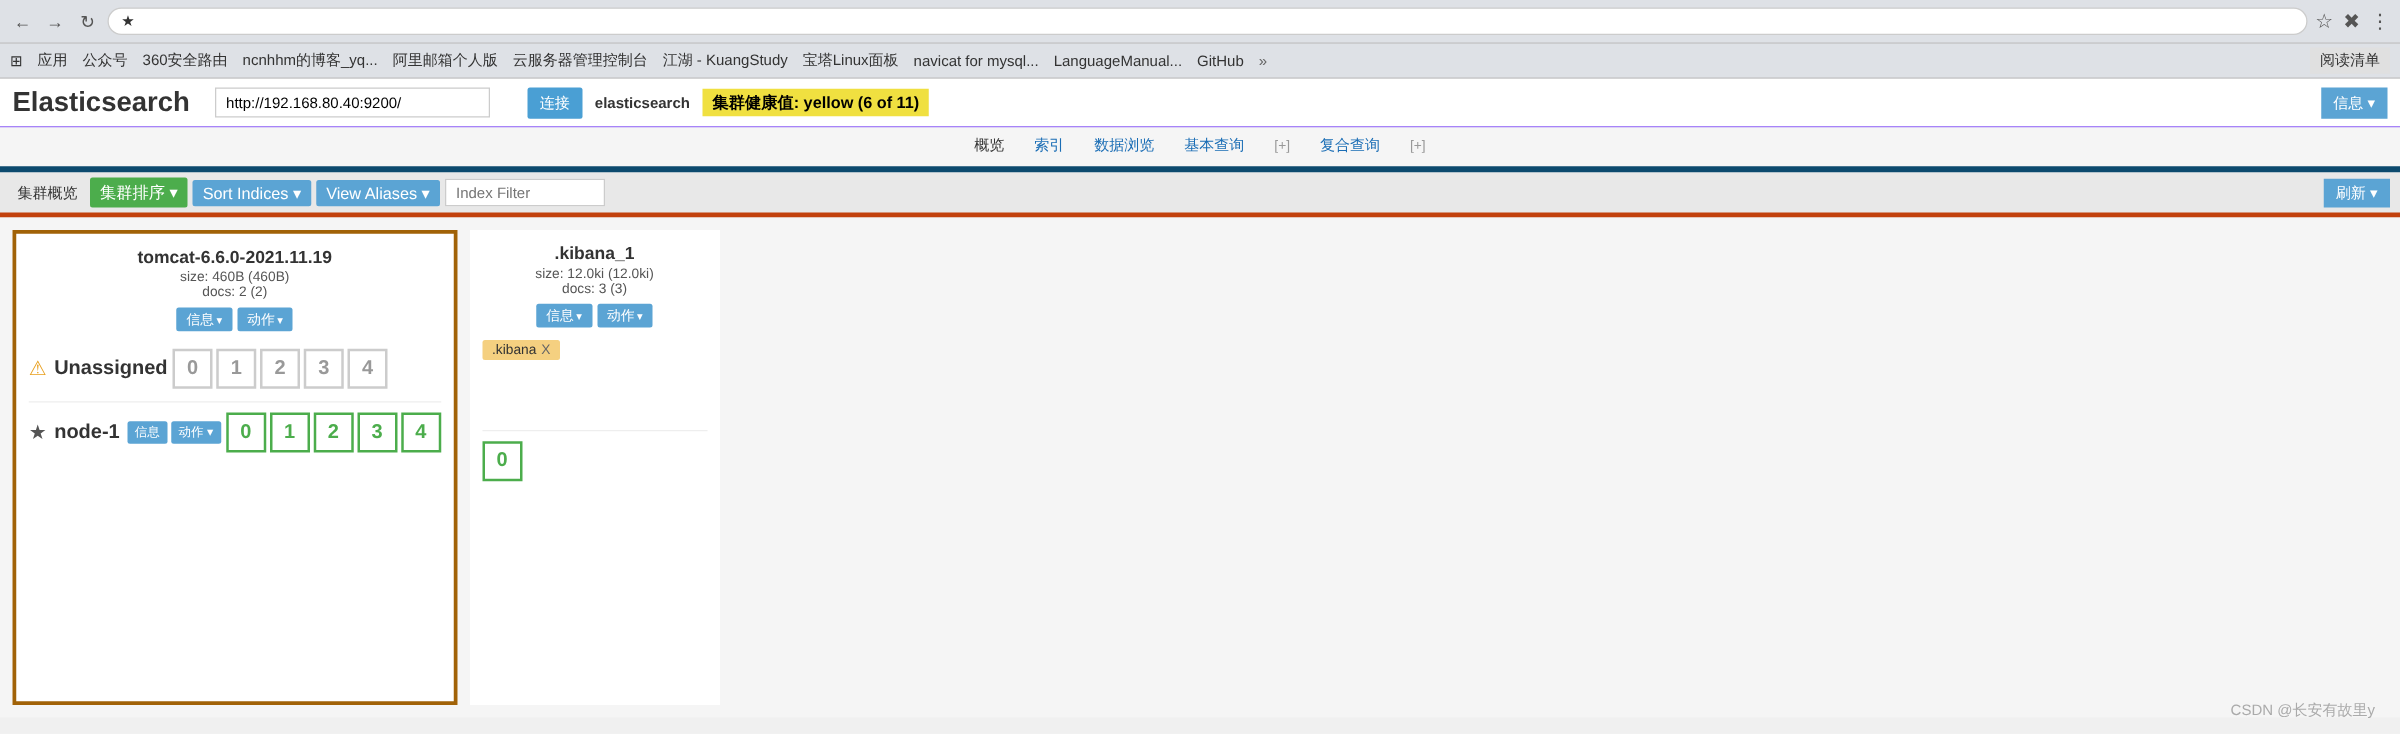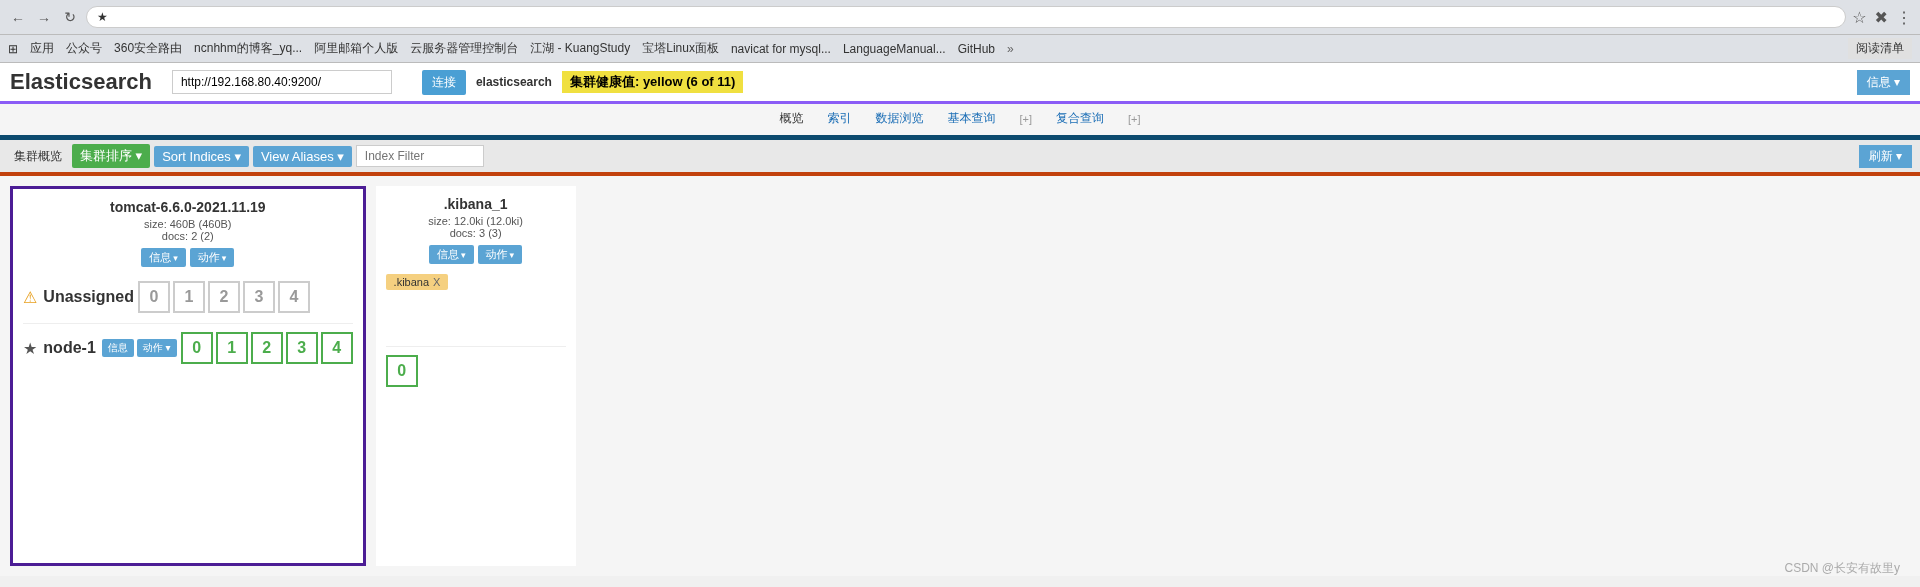--- a/index.html
+++ b/index.html
@@ -10,21 +10,21 @@
     .browser-nav-btn { width: 20px; height: 20px; background: none; border: none; cursor: pointer; color: #555; font-size: 14px; display: flex; align-items: center; justify-content: center; }
     .browser-address-bar { flex: 1; background: white; border: 1px solid #ccc; border-radius: 12px; padding: 3px 10px; font-size: 12px; display: flex; align-items: center; gap: 4px; }
     .browser-address-text { flex: 1; color: #333; font-size: 12px; overflow: hidden; text-overflow: ellipsis; white-space: nowrap; }
     .browser-icons { display: flex; gap: 8px; align-items: center; color: #555; font-size: 16px; }
 
     
     .bookmarks-bar { background: #dee1e6; padding: 3px 8px; display: flex; gap: 12px; align-items: center; border-bottom: 1px solid #bbb; font-size: 12px; color: #333; }
     .bookmark-item { display: flex; align-items: center; gap: 3px; cursor: pointer; white-space: nowrap; }
 
     
-    .app-header { background: white; display: flex; align-items: center; padding: 6px 10px; border-bottom: 3px solid #8b5cf6; gap: 10px; }
+    .app-header { background: white; display: flex; align-items: center; padding: 6px 10px; border-bottom: 1px solid #8b5cf6; gap: 10px; }
     .app-logo { font-size: 22px; font-weight: bold; color: #333; margin-right: 10px; }
     .url-input { border: 1px solid #ccc; padding: 4px 8px; font-size: 12px; width: 220px; }
     .connect-btn { background: #4a9fd4; color: white; border: none; padding: 4px 10px; cursor: pointer; font-size: 12px; border-radius: 2px; margin-left: 20px; }
     .cluster-name { font-weight: bold; color: #333; }
     .cluster-health { background: #f0e040; color: #000; font-weight: bold; padding: 2px 8px; font-size: 13px; }
     .info-btn { margin-left: auto; background: #5ba4d4; color: white; border: none; padding: 4px 10px; cursor: pointer; font-size: 12px; display: flex; align-items: center; gap: 2px; }
 
     
     .nav-tabs { background: #f5f5f5; display: flex; align-items: center; padding: 0 0; border-bottom: 5px solid #0c4a6e; gap: 4px; justify-content: center; }
     .nav-tab { padding: 6px 10px; cursor: pointer; font-size: 12px; color: #333; border-bottom: 2px solid transparent; }
@@ -37,21 +37,21 @@
     .toolbar-btn { background: #5ba4d4; color: white; border: none; padding: 3px 8px; cursor: pointer; font-size: 13px; border-radius: 2px; display: flex; align-items: center; gap: 2px; text-align: right; }
     .toolbar-btn-green { background: #4cad4c; }
     .index-filter { border: 1px solid #ccc; padding: 3px 8px; font-size: 12px; width: 128px; color: #999; }
     .refresh-btn { margin-left: auto; background: #5ba4d4; color: white; border: none; padding: 3px 10px; cursor: pointer; font-size: 12px; display: flex; align-items: center; gap: 2px; }
     .caret { font-size: 9px; }
 
     
     .main-content { background: #f5f5f5; padding: 10px; display: flex; gap: 10px; min-height: 400px; }
 
     
-    .index-panel-highlighted { border: 3px solid #4c1d95; background: white; padding: 10px; min-width: 340px; }
+    .index-panel-highlighted { border: 3px solid #a16207; background: white; padding: 10px; min-width: 340px; }
     .index-panel { background: white; padding: 10px; min-width: 200px; }
 
     .index-name { font-weight: bold; font-size: 14px; text-align: center; margin-bottom: 3px; }
     .index-info { font-size: 11px; color: #555; text-align: center; }
     .index-actions { display: flex; gap: 4px; justify-content: center; margin-top: 6px; margin-bottom: 10px; }
     .action-btn { background: #5ba4d4; color: white; border: none; padding: 2px 8px; cursor: pointer; font-size: 11px; border-radius: 2px; display: flex; align-items: center; gap: 2px; }
     .shard-row { display: flex; align-items: center; gap: 4px; margin-bottom: 6px; padding: 4px 0; }
     .shard-label-section { display: flex; align-items: center; gap: 6px; min-width: 110px; }
     .unassigned-icon { font-size: 16px; color: #e8a020; }
     .star-icon { font-size: 16px; color: #555; }

